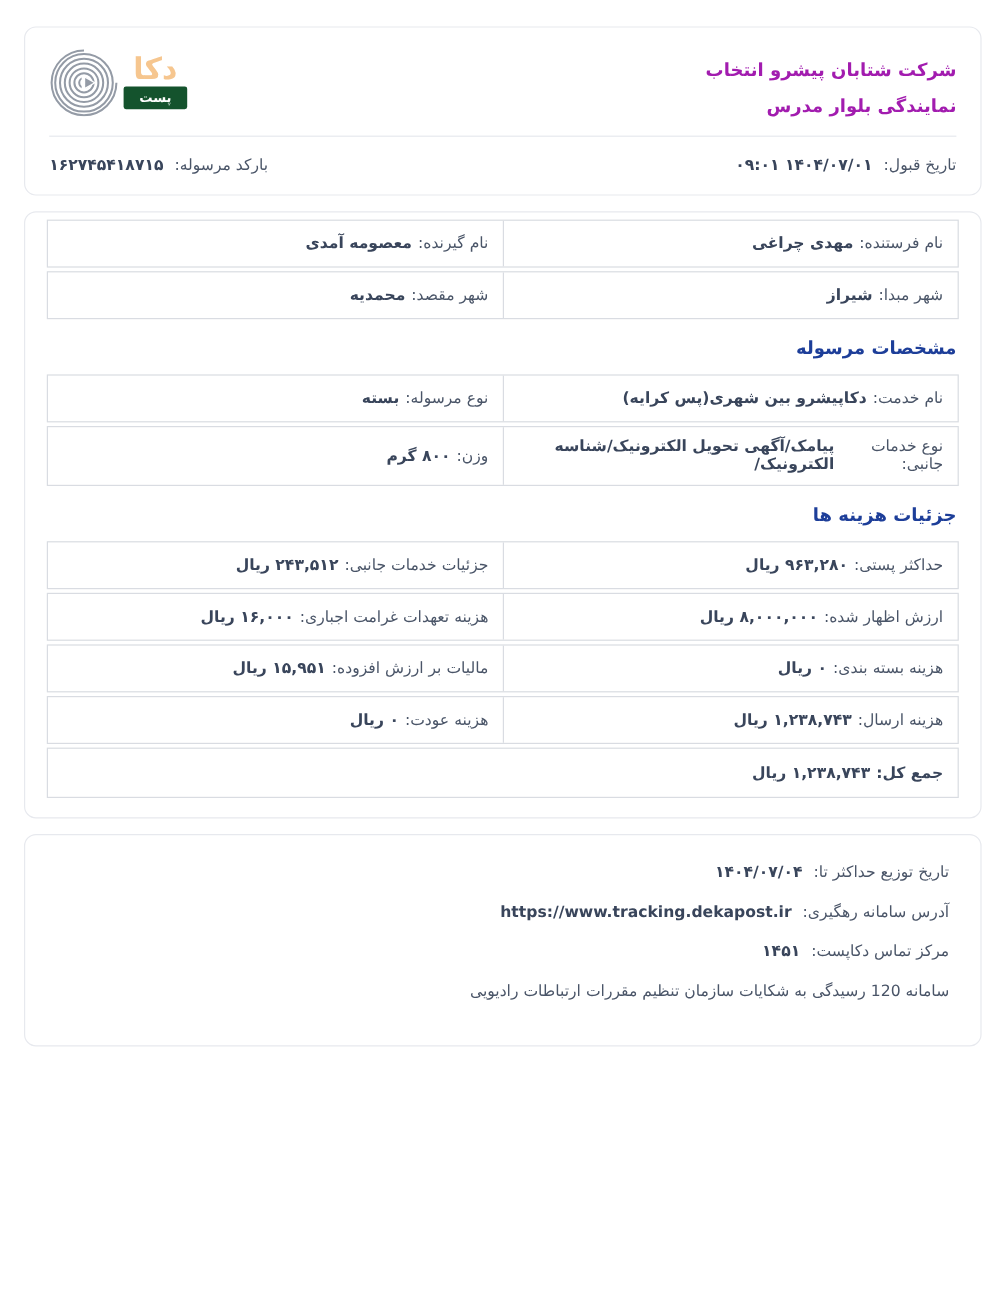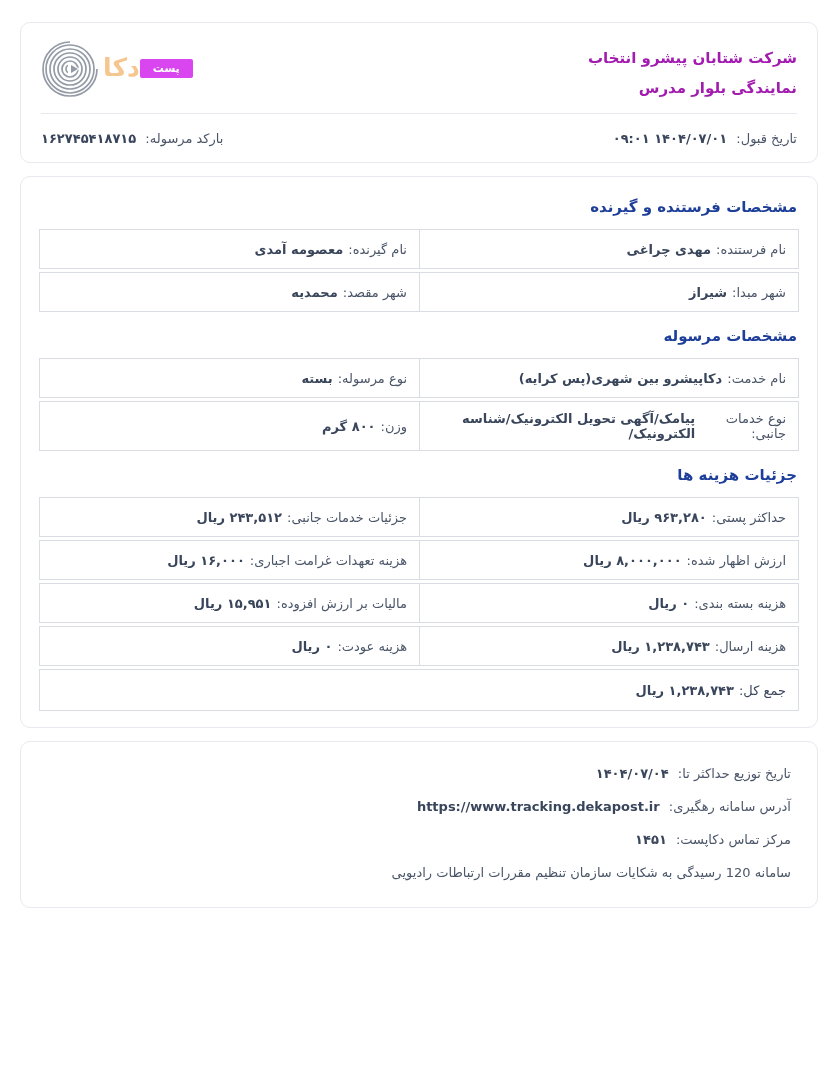--- a/index.html
+++ b/index.html
@@ -19,26 +19,26 @@
     margin: 0 20px 13px 20px;
   }
   
   .card-header { padding: 14px 20px 16px 20px; }
   .header-top { display: flex; justify-content: space-between; align-items: flex-start; }
   .company-block { padding-top: 6px; }
   .company-name, .agency-name {
     font-weight: bold; color: #a21caf; font-size: 15px; line-height: 30px;
   }
   .logo { direction: ltr; display: flex; align-items: center; gap: 4px; padding-top: 2px; }
-  .logo-text-col { display: flex; align-items: center; margin-top: -4px; }
+  .logo-text-col { display: flex; flex-direction: column; align-items: center; margin-top: -4px; }
   .logo-word {
     color: #f6c68f; font-weight: bold; font-size: 25px; line-height: 26px;
   }
   .logo-badge {
-    background: #d946ef; color: #fff; font-weight: bold; font-size: 11px;
+    background: #14532d; color: #fff; font-weight: bold; font-size: 11px;
     padding: 3px 13px; border-radius: 2px; margin-top: 1px; letter-spacing: 2px;
   }
   .header-divider { border: none; border-top: 1px solid #e7e9ee; margin-top: 10px; }
   .header-meta { display: flex; justify-content: space-between; padding-top: 17px; }
   .lbl { color: #4a5568; text-align: right; }
   .val { font-weight: bold; color: #39455b; margin-right: 5px; }
   
   .card-main { padding: 6px 18px 16px 18px; }
   .sec-title {
     color: #1d3e99; font-weight: bold; font-size: 15px;
@@ -46,21 +46,21 @@
   }
   .trow {
     display: flex; align-items: stretch;
     border: 1px solid #d9dce2; margin-bottom: 3px;
     min-height: 40px; background: #fff;
   }
   .tcell { width: 50%; display: flex; align-items: center; padding: 9px 12px; }
   .tcell-first { border-left: 1px solid #d9dce2; }
   .trow-total { display: flex; align-items: center; border: 1px solid #d9dce2; min-height: 42px; padding: 9px 12px; }
   
-  .card-footer { padding: 24px 26px 26px 26px; margin-bottom: 0; }
+  .card-footer { padding: 24px 26px 36px 26px; margin-bottom: 0; }
   .f-line { line-height: 16px; margin-bottom: 17px; }
   .f-line:last-child { margin-bottom: 0; }
 </style>
 </head>
 <body>
 
 <div class="page">
 
   <div class="card card-header">
     <div class="header-top">
@@ -98,21 +98,20 @@
       </div>
       <div>
         <span class="lbl">بارکد مرسوله:</span>
         <span class="val">۱۶۲۷۴۵۴۱۸۷۱۵</span>
       </div>
     </div>
   </div>
 
   <div class="card card-main">
 
-    <div class="sec-title">مشخصات فرستنده و گیرنده</div>
     <div>
       <div class="trow">
         <div class="tcell tcell-first">
           <span class="lbl">نام فرستنده:</span>
           <span class="val">مهدی چراغی</span>
         </div>
         <div class="tcell">
           <span class="lbl">نام گیرنده:</span>
           <span class="val">معصومه آمدی</span>
         </div>
@@ -189,21 +188,21 @@
         <div class="tcell tcell-first">
           <span class="lbl">هزینه ارسال:</span>
           <span class="val">۱,۲۳۸,۷۴۳ ریال</span>
         </div>
         <div class="tcell">
           <span class="lbl">هزینه عودت:</span>
           <span class="val">۰ ریال</span>
         </div>
       </div>
       <div class="trow-total">
-        <span class="lbl" style="font-weight:normal;color:#39455b;">جمع کل:</span>
+        <span class="lbl" style="font-weight:bold;color:#39455b;">جمع کل:</span>
         <span class="val">۱,۲۳۸,۷۴۳ ریال</span>
       </div>
     </div>
   </div>
 
   <div class="card card-footer">
     <div class="f-line">
       <span class="lbl">تاریخ توزیع حداکثر تا:</span>
       <span class="val">۱۴۰۴/۰۷/۰۴</span>
     </div>

